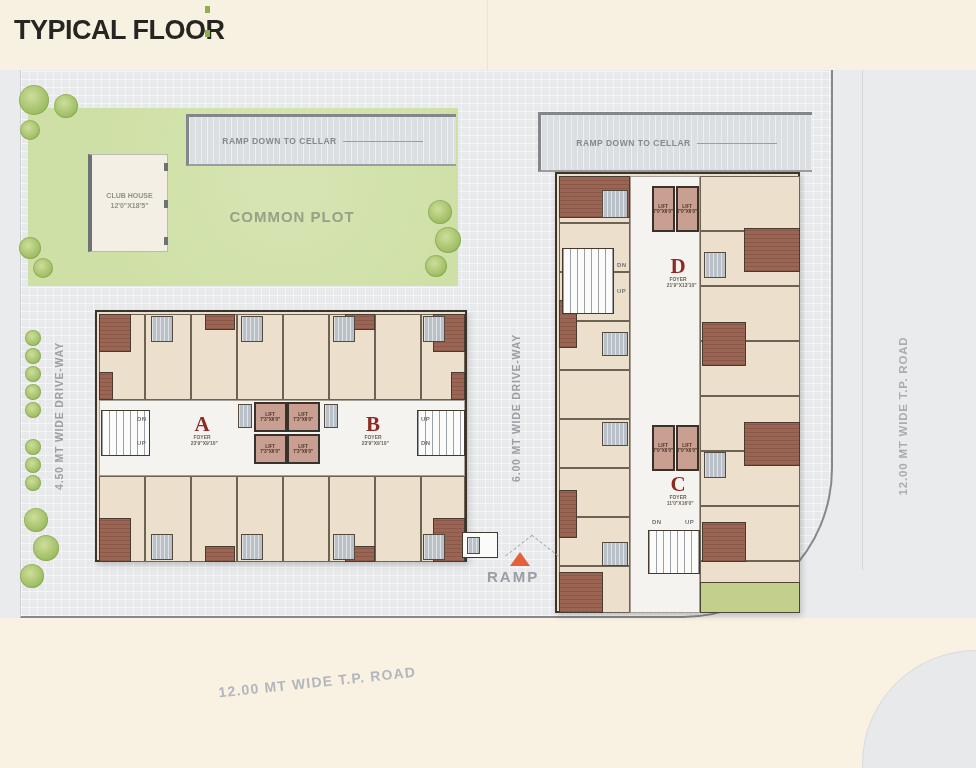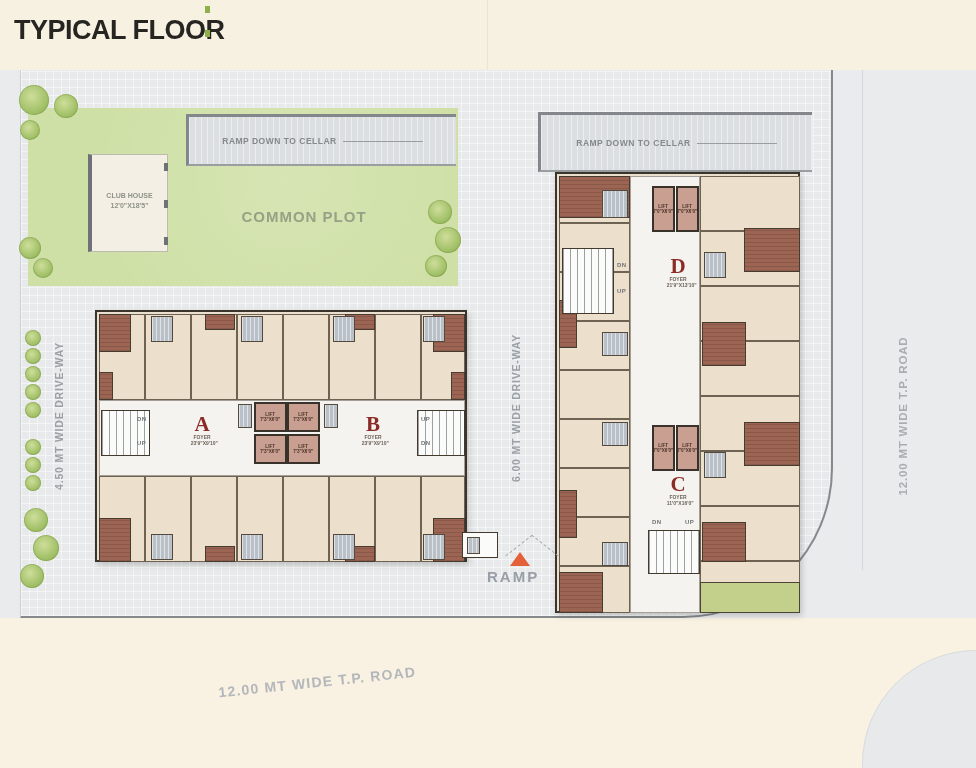--- a/index.html
+++ b/index.html
@@ -90,21 +90,21 @@
   <div class="abs road-bottom"></div>
   <div class="abs road-corner"></div>
 
   <div class="abs header"></div>
   <div class="abs header-fold"></div>
   <div class="abs title">TYPICAL FLOOR</div>
   <div class="abs green-tick" style="left:205px;top:6px;"></div>
   <div class="abs green-tick" style="left:205px;top:30px;"></div>
 
   <div class="abs common-plot"></div>
-  <div class="abs plot-label" style="left:224px;top:208px;width:160px;text-align:center;">COMMON PLOT</div>
+  <div class="abs plot-label" style="left:212px;top:208px;width:160px;text-align:center;">COMMON PLOT</div>
 
   <div class="abs club">
     <div class="abs club-txt" style="top:36px;">
       <div>CLUB HOUSE</div>
       <div>12'0"X18'5"</div>
     </div>
     <div class="abs club-tick" style="top:8px;"></div>
     <div class="abs club-tick" style="top:45px;"></div>
     <div class="abs club-tick" style="top:82px;"></div>
   </div>

